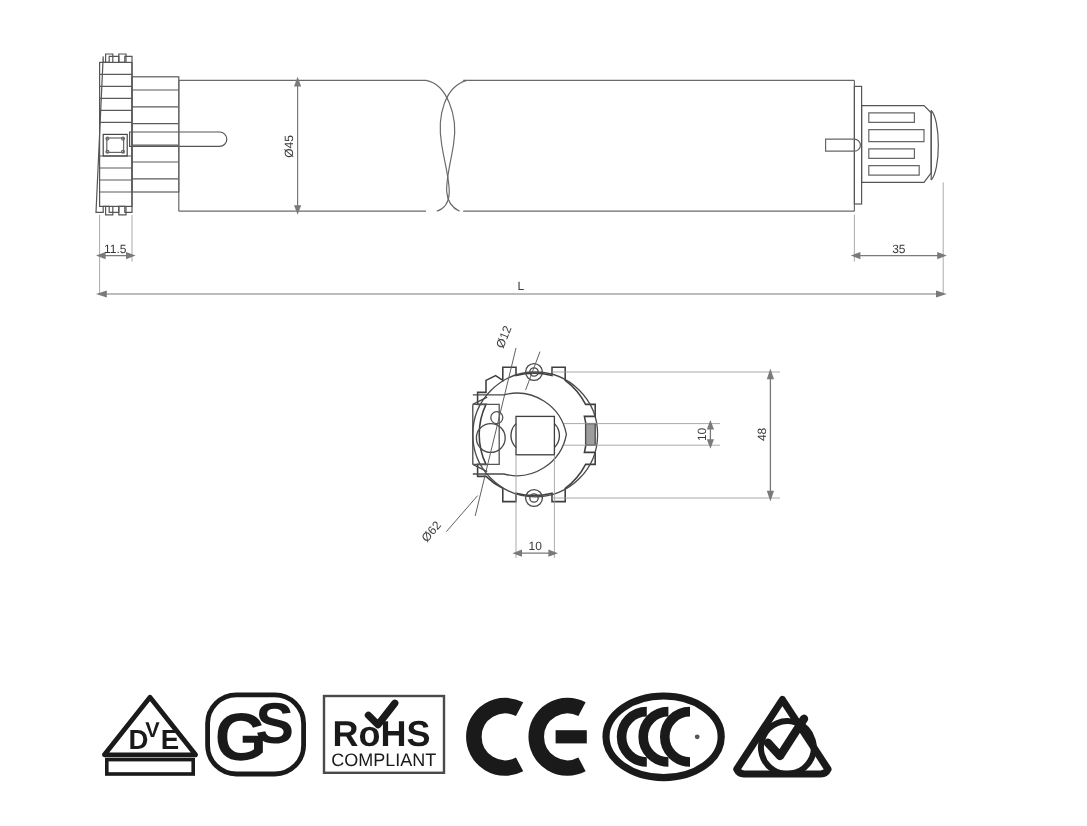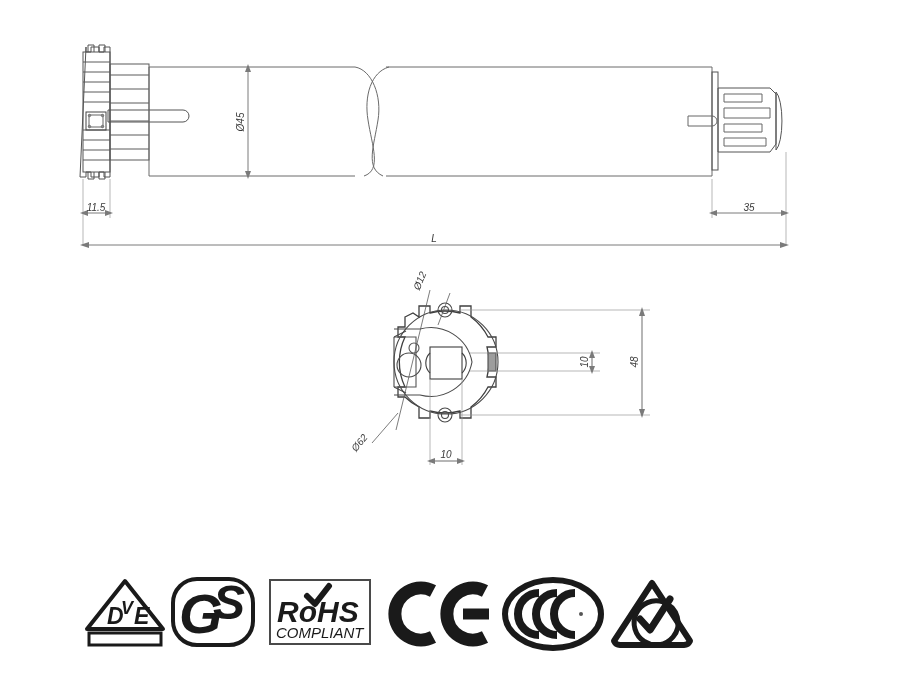--- a/index.html
+++ b/index.html
@@ -1,21 +1,21 @@
 <!DOCTYPE html>
 <html><head>
 <meta charset="utf-8">
 <style>
   html,body{margin:0;padding:0;background:#ffffff;}
   body{
     width:906px;height:688px;position:relative;overflow:hidden;
     font-family:"Liberation Sans", sans-serif;
     color:#2b2b2b;
   }
-  .stage{position:absolute;left:0;top:0;width:906px;height:688px;font-style:italic;}
+  .stage{position:absolute;left:0;top:0;width:906px;height:688px;}
   svg{display:block;}
   .dimtext{font-family:"Liberation Sans",sans-serif;font-size:10px;fill:#3a3a3a;}
   .logotext{font-family:"Liberation Sans",sans-serif;fill:#1a1a1a;font-weight:bold;}
 </style>
 </head>
 <body>
 
 <div class="stage">
 
   <svg width="906" height="270" style="position:absolute;left:0;top:0;">

